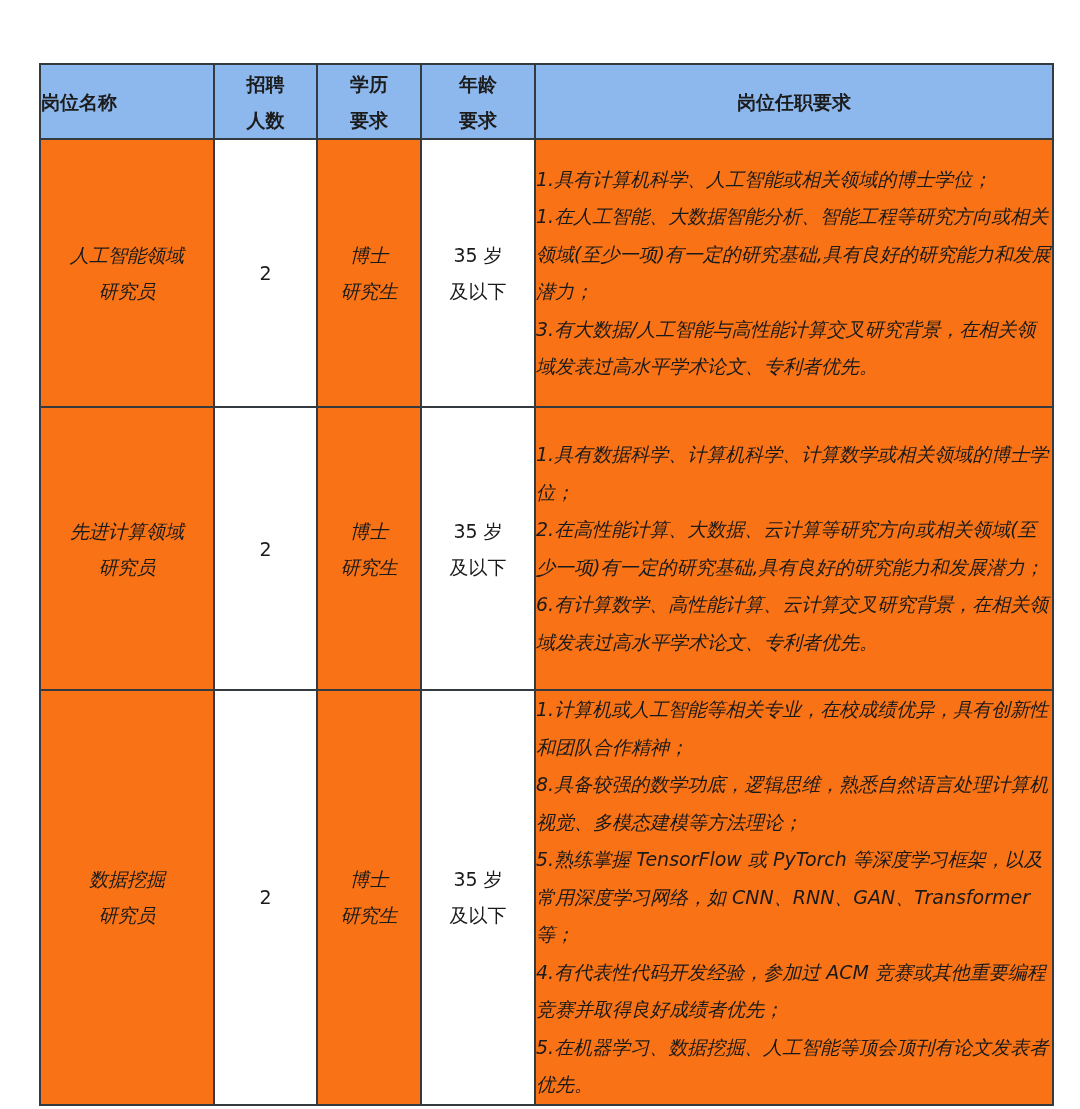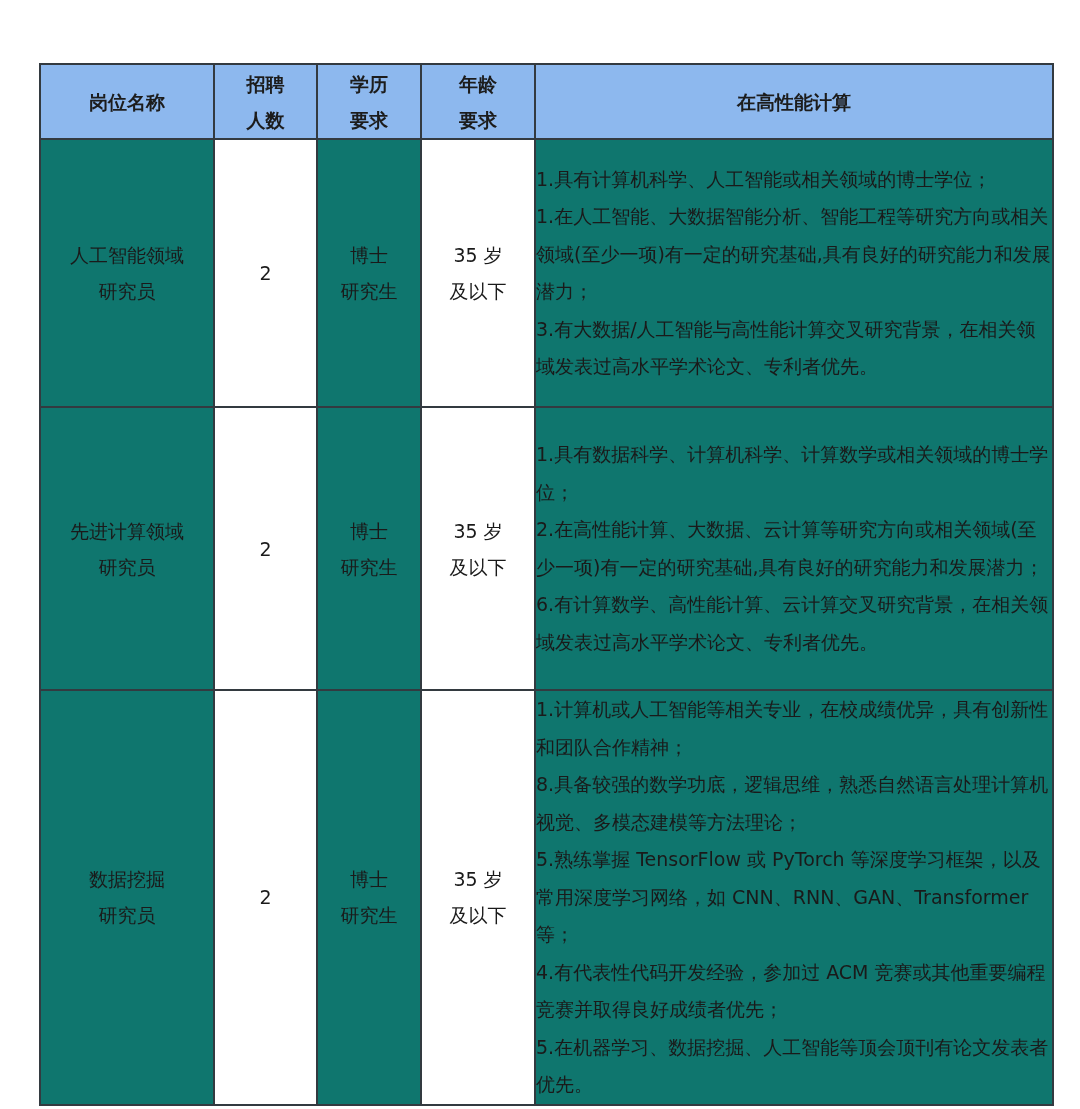--- a/index.html
+++ b/index.html
@@ -9,25 +9,25 @@
     position: absolute; left: 39px; top: 63px;
     width: 1013px; border-collapse: collapse; table-layout: fixed;
   }
   table.jobs th, table.jobs td {
     border: 2px solid #333a40; padding: 0; vertical-align: middle;
   }
   table.jobs th {
     background: #8db8ee; font-weight: bold; font-size: 19px; height: 73px;
     line-height: 36px; color: #1c1c1c;
   }
-  th.c-name { text-align: center; padding-left: 12px; }
+  th.c-name { text-align: left; padding-left: 12px; }
   th.c-center { text-align: center; }
   .col1 { width: 174px; } .col2 { width: 103px; } .col3 { width: 104px; }
   .col4 { width: 114px; } .col5 { width: 518px; }
-  td.blue { background: #0f766e; }
+  td.blue { background: #f97316; font-style: italic; }
   td.white { background: #ffffff; }
   td.center { text-align: center; font-size: 19px; line-height: 36px; }
   td.req { font-size: 19px; line-height: 37.5px; padding: 8px 6px 4px 10px; text-align: left; }
   .req-line { display: block; }
   .hline { display: block; }
   tr.r1 td { height: 266px; }
   tr.r2 td { height: 281px; }
   tr.r3 td { height: 410px; }
 </style>
 </head>
@@ -52,21 +52,21 @@
       </th>
       <th class="c-center">
         <span class="hline">学历</span>
         <span class="hline">要求</span>
       </th>
       <th class="c-center">
         <span class="hline">年龄</span>
         <span class="hline">要求</span>
       </th>
       <th class="c-center">
-        <span>在高性能计算</span>
+        <span>岗位任职要求</span>
       </th>
     </tr>
   </thead>
   <tbody>
 
     <tr class="r1">
       <td class="blue center">
         <span class="hline">人工智能领域</span>
         <span class="hline">研究员</span>
       </td>

